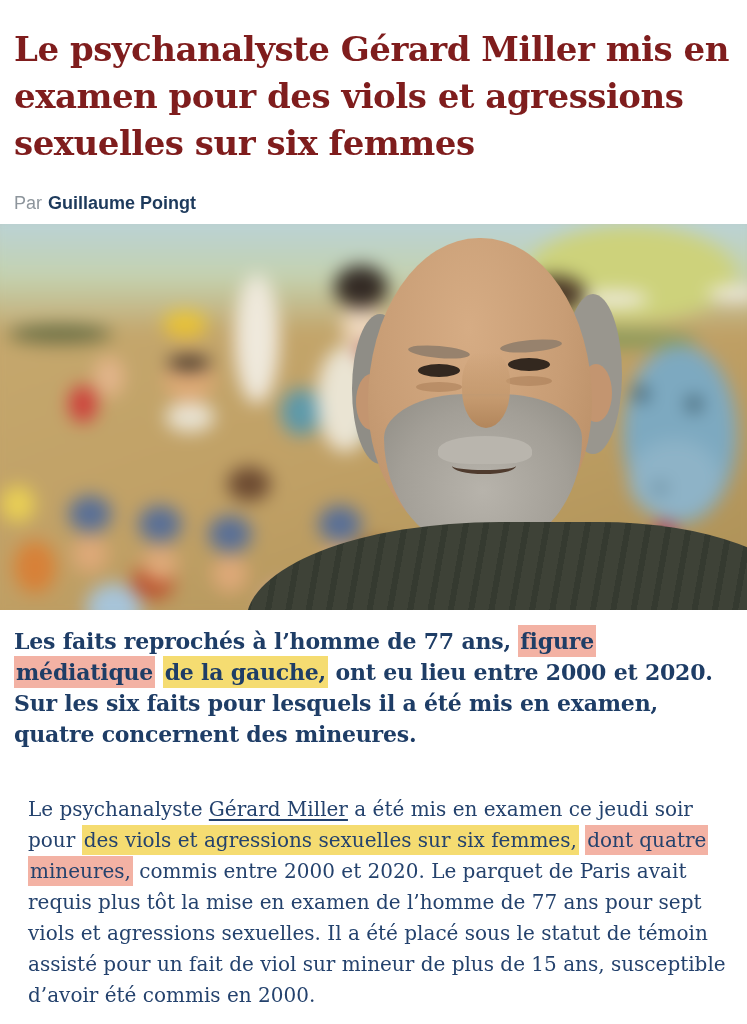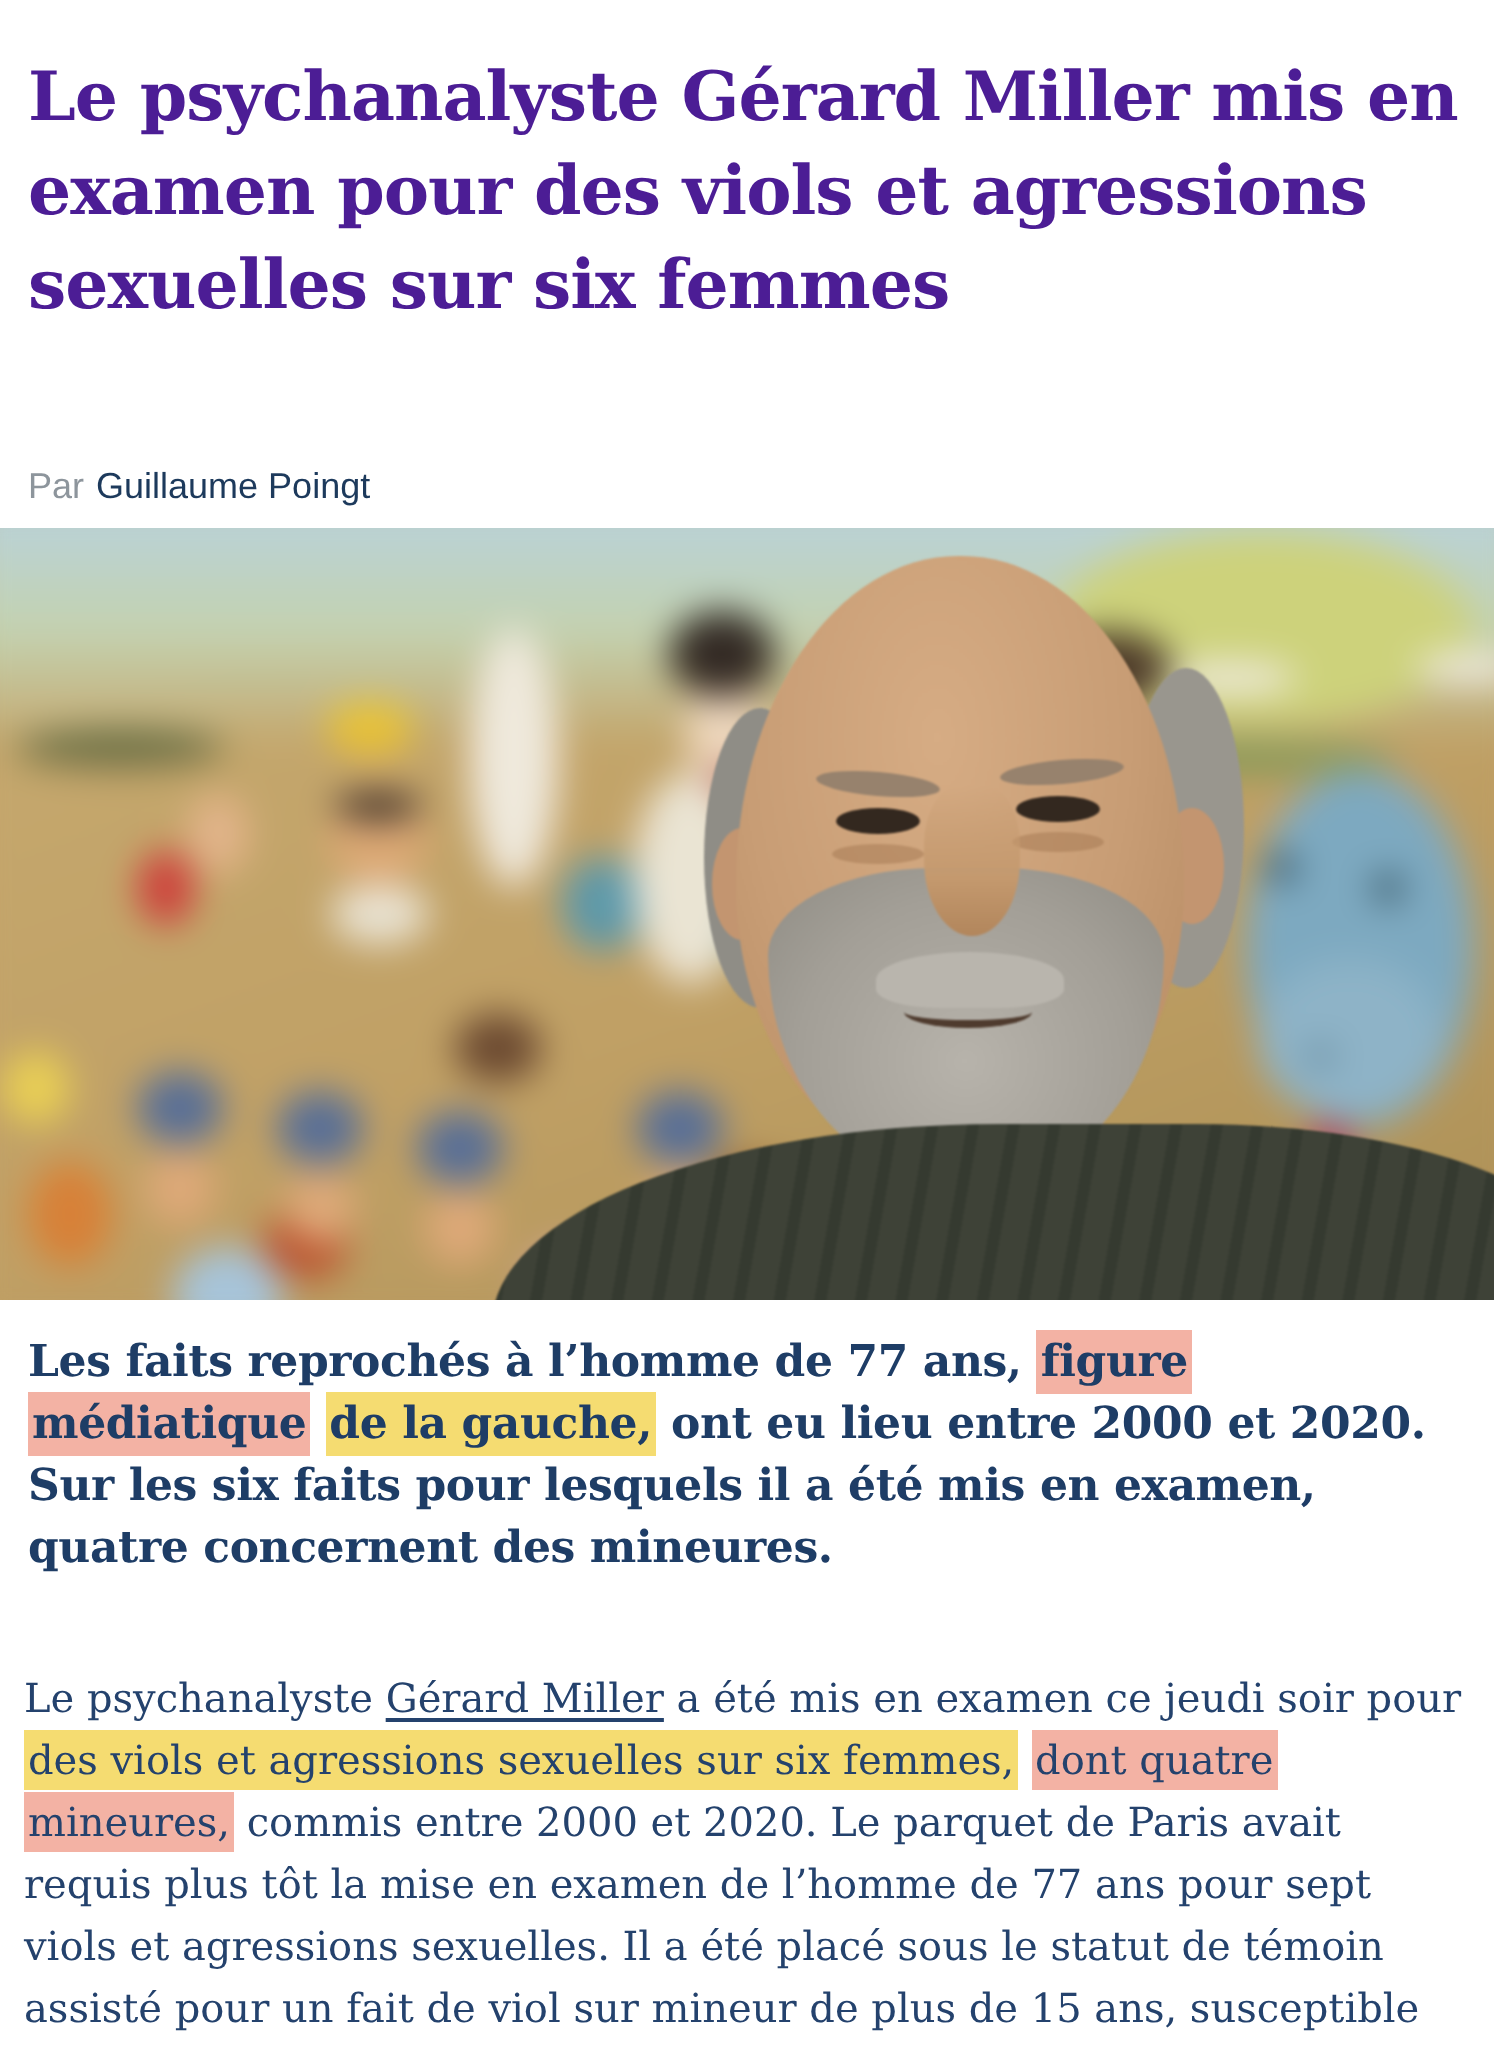--- a/index.html
+++ b/index.html
@@ -6,31 +6,31 @@
   html,body { background:#ffffff; }
   body {
     width:747px; height:1024px; margin:0 auto; overflow:hidden;
     font-family:"DejaVu Serif", serif; position:relative;
   }
   
   .headline {
     margin:26px 15px 0 14px;
     font:700 34px/47px "DejaVu Serif", serif;
     letter-spacing:-0.5px;
-    color:#4c1d95;
+    color:#7f1d1d;
   }
   
   .byline {
     margin:25px 15px 0 14px;
     font:400 18px/22px "Liberation Sans", sans-serif;
     color:#8d959c;
     display:flex; align-items:baseline; gap:6px;text-align:right;
   }
   .byline .author {
-    color:#1d3a5c; font-weight:400; text-decoration:none; cursor:pointer;margin-top:40px;
+    color:#1d3a5c; font-weight:700; text-decoration:none; cursor:pointer;
   }
   
   .photo {
     position:relative; width:747px; height:386px; margin-top:10px;
     overflow:hidden; background:#bfa068;
   }
   .mural {
     position:absolute; inset:-16px; filter:blur(9px) saturate(1.05);
     background-color:#bfa068;
     background-image:
@@ -124,21 +124,21 @@
                background:repeating-linear-gradient(100deg, #3e4237 0 14px, #353a30 14px 20px);
                border-radius:46% 36% 0 0 / 100% 75% 0 0; }
   
   .lead {
     margin:16px 16px 17px 14px;
     font:700 22px/31px "DejaVu Serif", serif;
     letter-spacing:-0.2px;
     color:#1e3d66;
   }
   .article-body {
-    margin:44px 16px 0 12px;
+    margin:44px 16px 0 28px;
     font:400 20px/31px "DejaVu Serif", serif;
     color:#24426d;
   }
   mark { color:inherit; padding:3px 2px;
          -webkit-box-decoration-break:clone; box-decoration-break:clone; }
   mark.hl-yellow { background:#f5dc71; }
   mark.hl-pink   { background:#f3b2a4; }
   a.inline-link  { color:inherit; text-decoration:underline;
                    text-decoration-thickness:1.5px; text-underline-offset:3px; cursor:pointer; }
 </style>

